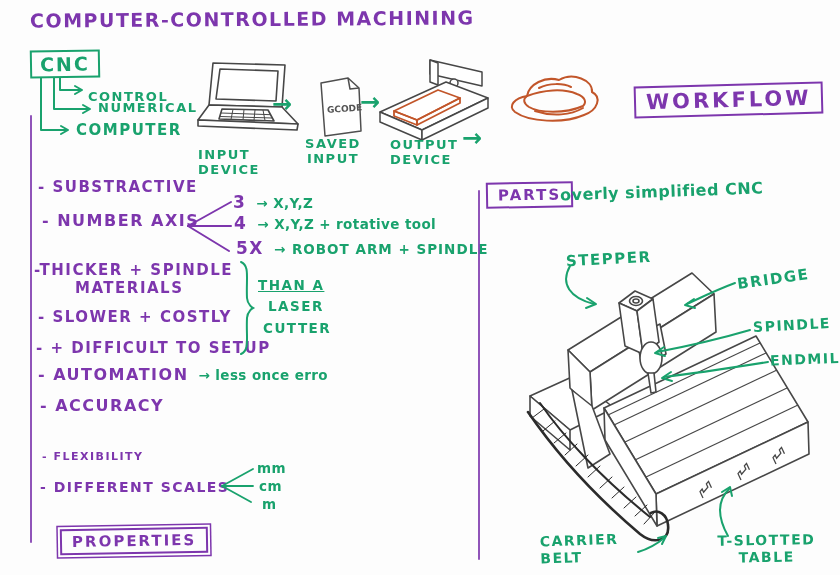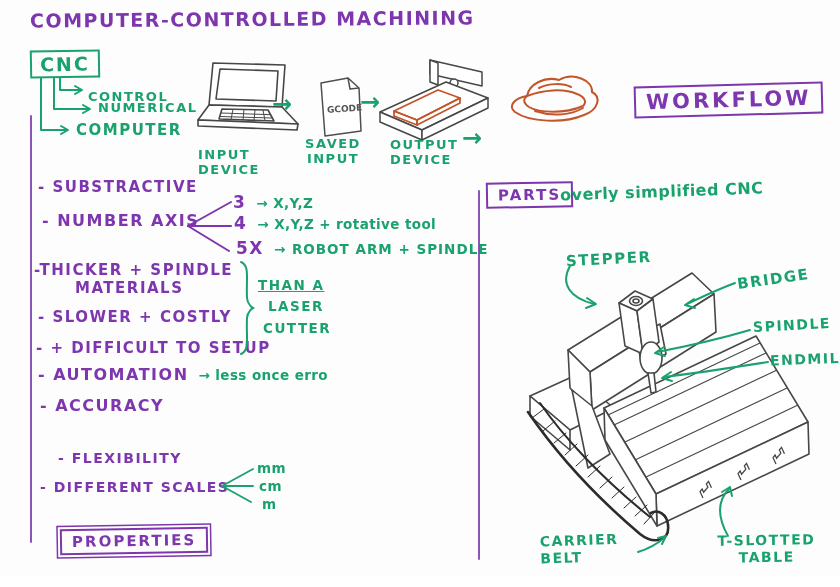--- a/index.html
+++ b/index.html
@@ -150,21 +150,21 @@
   </svg>
   <div class="abs hw g" style="left:258px;top:277px;font-size:13.5px;text-decoration:underline;">THAN A</div>
   <div class="abs hw g" style="left:268px;top:298px;font-size:13.5px;">LASER</div>
   <div class="abs hw g" style="left:263px;top:320px;font-size:13.5px;">CUTTER</div>
 
   <div class="row" style="left:38px;top:365px;">
     <span class="hw p" style="font-size:16px;">- AUTOMATION</span>
     <span class="g note">→ less once erro</span>
   </div>
   <div class="abs hw p" style="left:40px;top:396px;font-size:16px;">- ACCURACY</div>
-  <div class="abs hw p" style="left:42px;top:450px;font-size:14px;margin-left:16px;">- FLEXIBILITY</div>
+  <div class="abs hw p" style="left:42px;top:450px;font-size:11px;">- FLEXIBILITY</div>
   <div class="abs hw p" style="left:40px;top:479px;font-size:14px;">- DIFFERENT SCALES</div>
 
   <svg class="abs" style="left:220px;top:462px;" width="34" height="46" viewBox="0 0 34 46">
     <g fill="none" stroke="#19a26d" stroke-width="1.8" stroke-linecap="round">
       <path d="M 2,24 L 33,7"></path>
         <path d="M 2,24 L 33,24"></path>
         <path d="M 2,24 L 31,40"></path>
     </g>
   </svg>
   <div class="abs g note" style="left:257px;top:460px;">mm</div>

